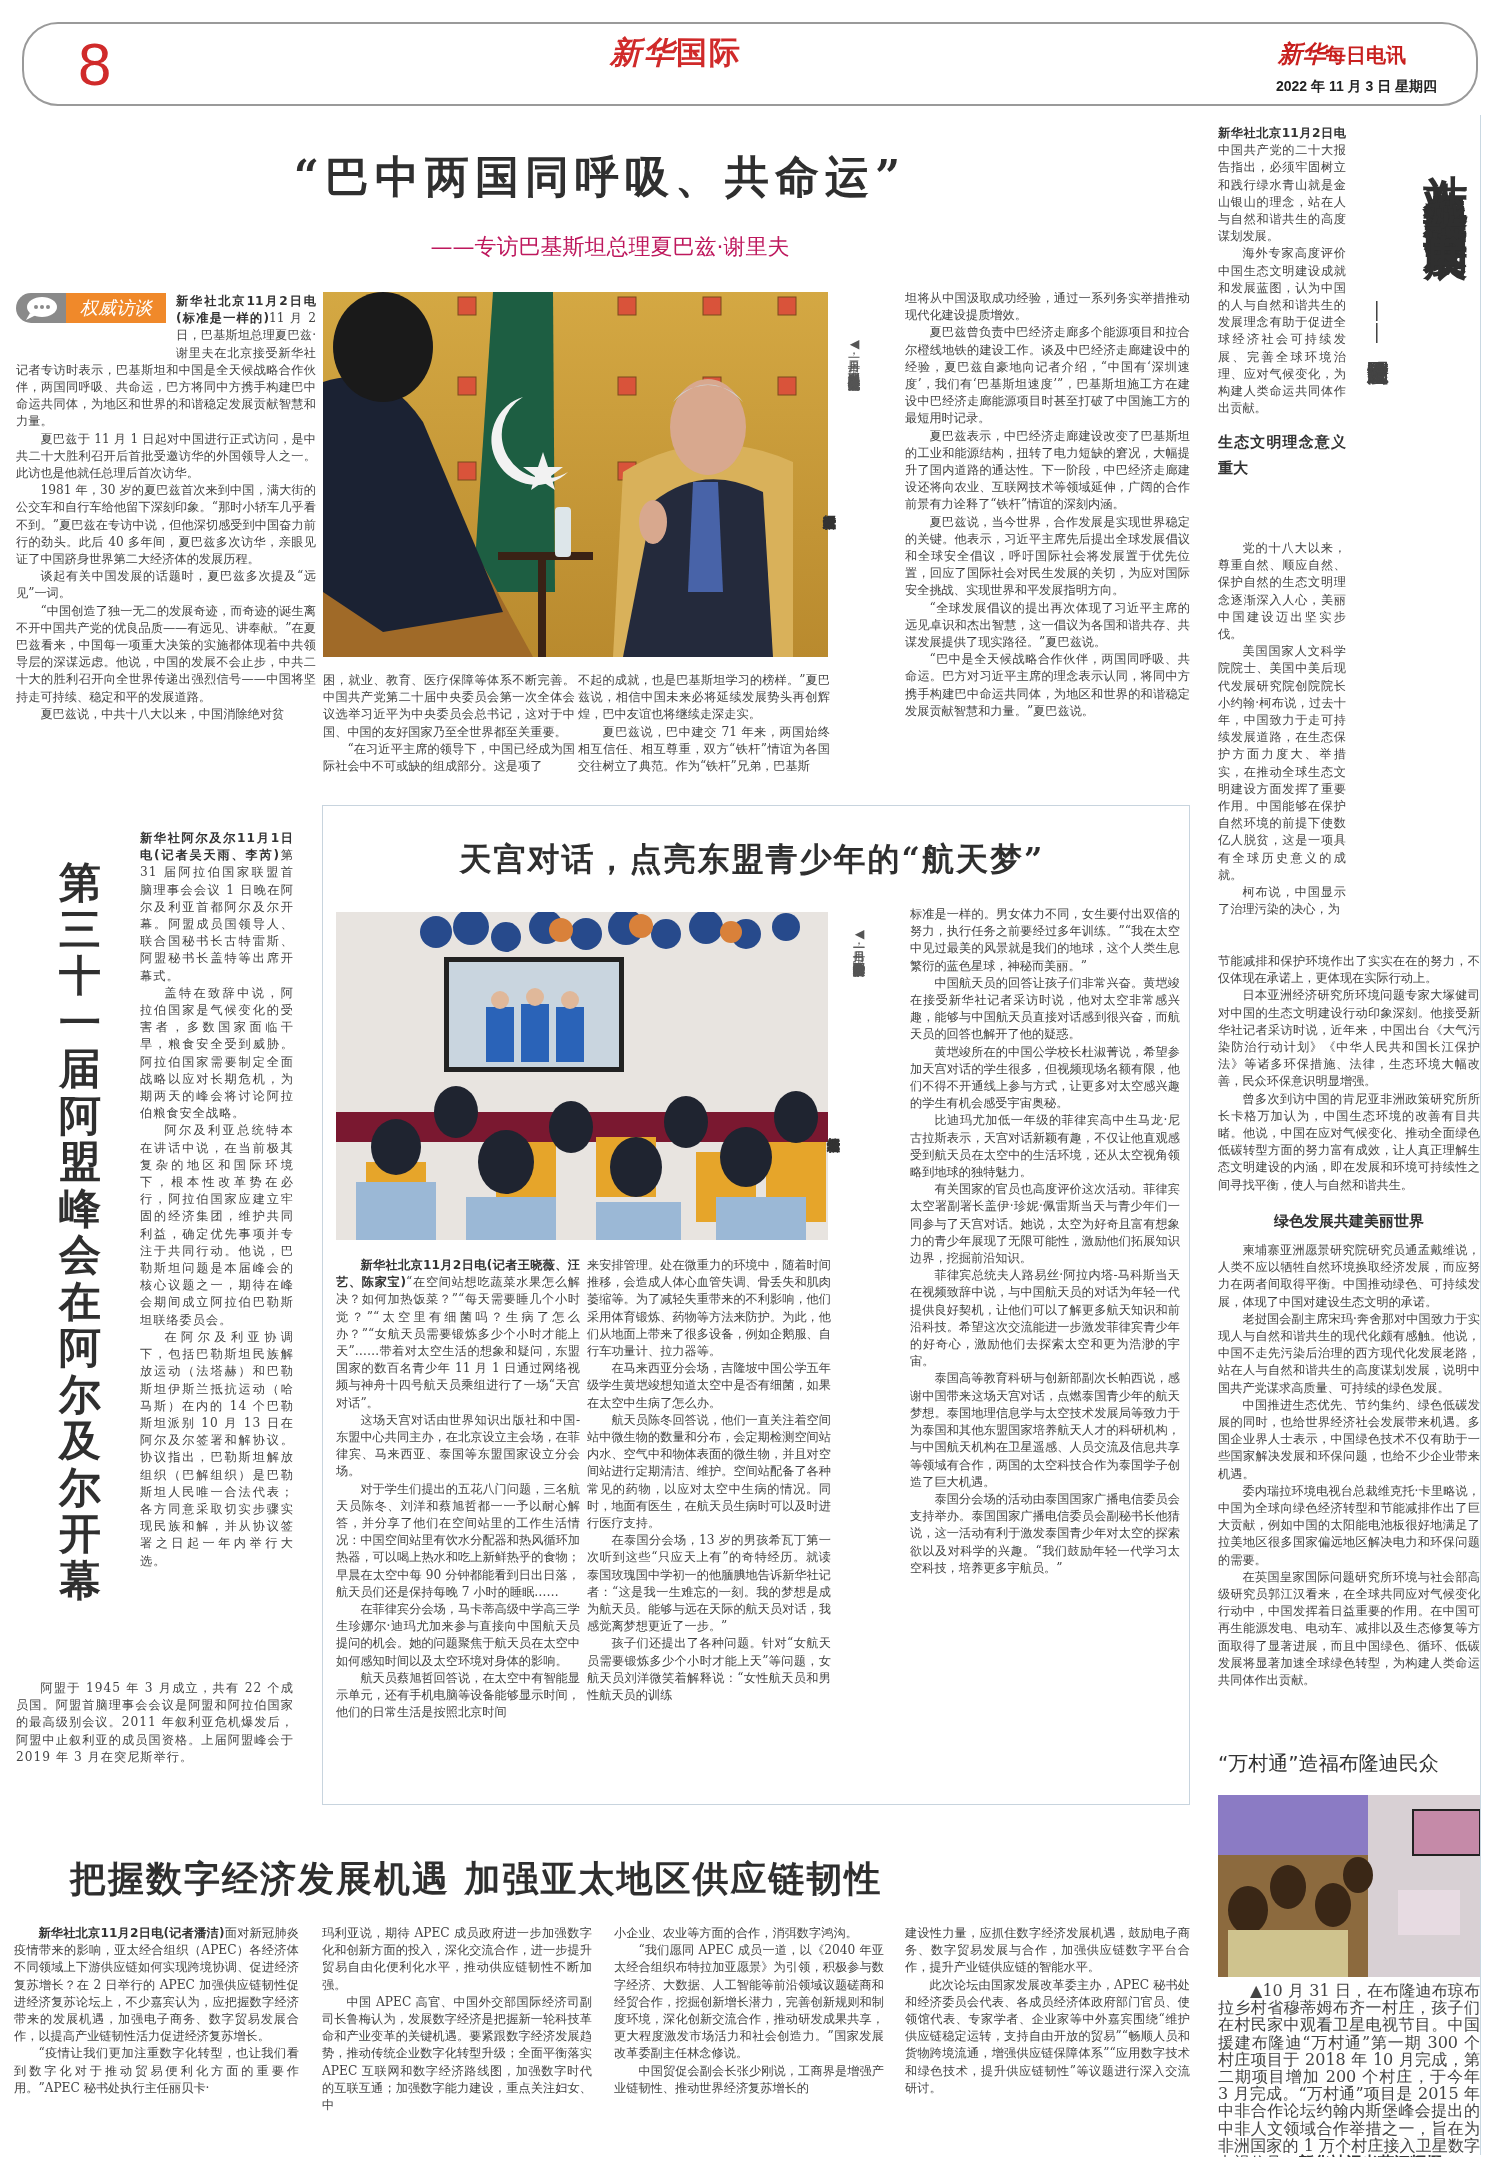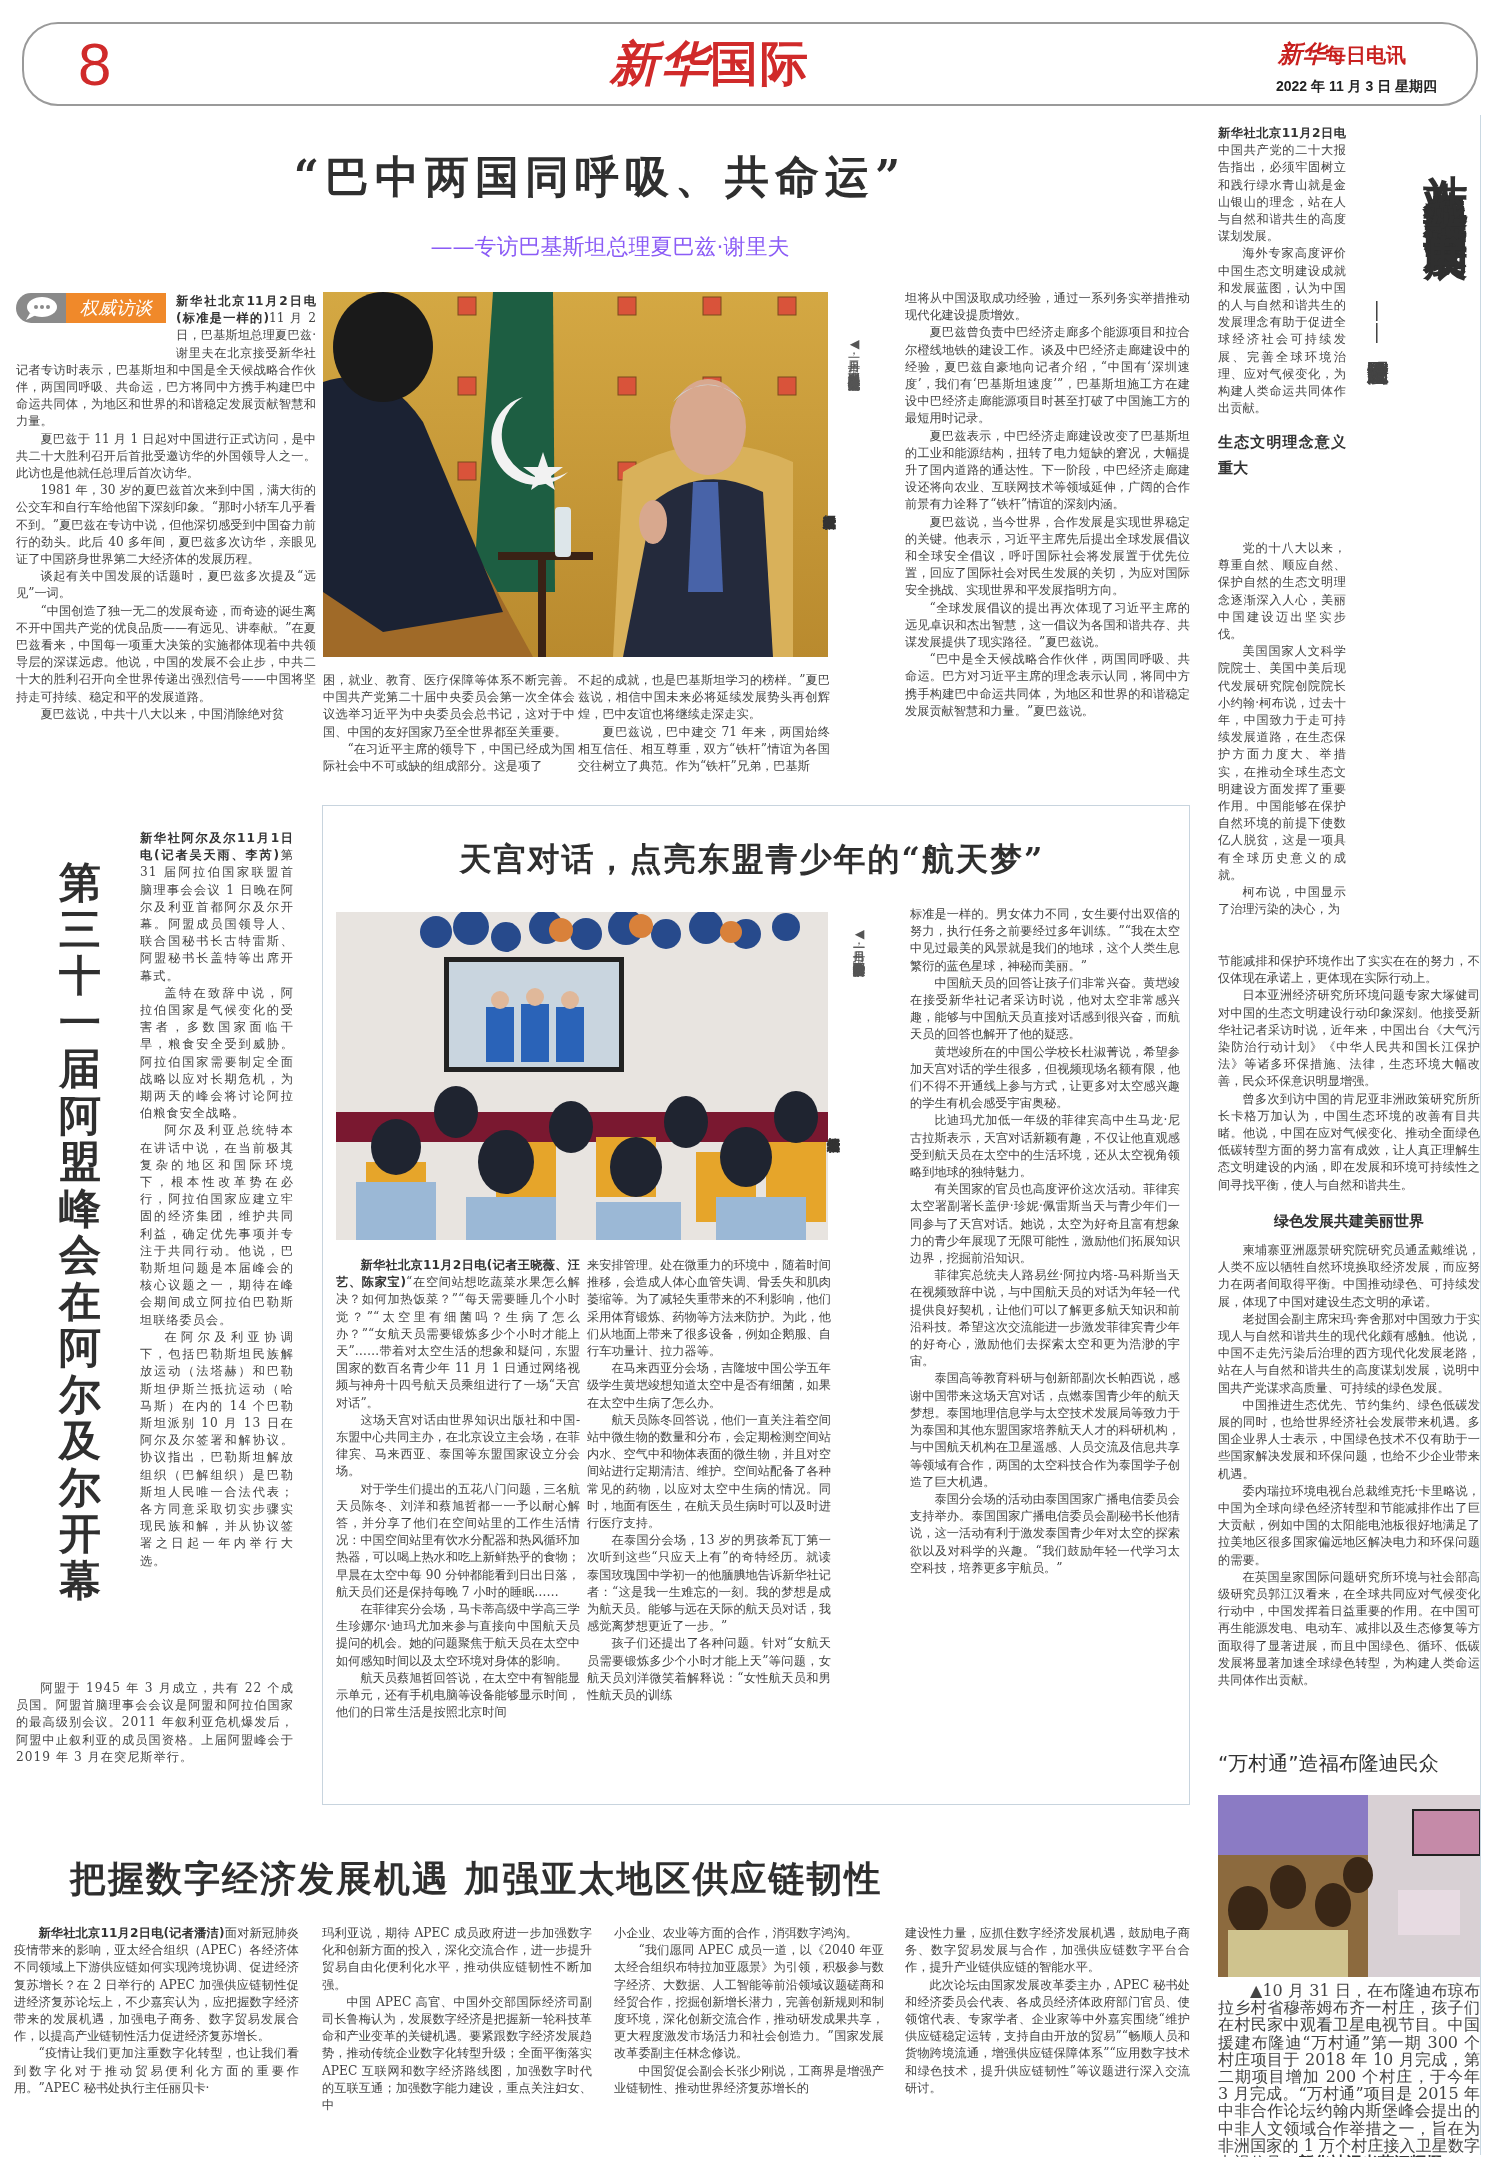--- a/index.html
+++ b/index.html
@@ -7,21 +7,21 @@
   body { position: relative; font-family: "DejaVu Serif", "Liberation Serif", serif; color: #3a3a3a; }
   .abs { position: absolute; }
   .txt { font-size: 12.2px; line-height: 17.2px; color: #444; text-align: justify; overflow: hidden; font-family: "DejaVu Serif", serif; }
   .txt p { text-indent: 2em; }
   .txt p.noindent { text-indent: 0; }
   .lead { font-weight: bold; font-family: "DejaVu Sans", sans-serif; color: #333; }
   .vtext { writing-mode: vertical-rl; }
   
   .masthead { left: 22px; top: 22px; width: 1456px; height: 84px; border: 2px solid #9a9a9a; border-radius: 36px; background: #fff; }
   .page-num { left: 78px; top: 30px; font-family: "Liberation Sans", sans-serif; font-size: 60px; color: #d02a2a; font-weight: normal; }
-  .section-title { left: 610px; top: 32px; font-family: "DejaVu Serif", serif; font-size: 48px; color: #d02a2a; font-weight: bold; letter-spacing: 2px; }
+  .section-title { left: 610px; top: 32px; font-family: "DejaVu Serif", serif; font-size: 31px; color: #d02a2a; font-weight: bold; letter-spacing: 2px; }
   .section-title .script { font-style: italic; }
   .brand { left: 1278px; top: 38px; font-family: "DejaVu Serif", serif; font-size: 24px; color: #c8201f; font-weight: bold; font-style: italic; }
   .brand .small { font-style: normal; font-size: 20px; color: #c8201f; }
   .date { left: 1276px; top: 78px; font-family: "Liberation Sans", sans-serif; font-size: 14px; color: #222; font-weight: bold; }
   .headline { font-family: "DejaVu Serif", serif; font-weight: bold; color: #2f2f2f; }
   .photo { overflow: hidden; }
   .divider-v { background: #c9d8e2; width: 1px; }
   .box-border { border: 1px solid #c8d4de; }
   .caption-v { writing-mode: vertical-rl; font-size: 12.5px; line-height: 18px; color: #555; font-family: "DejaVu Serif", serif; }
   .credit { font-weight: bold; font-family: "DejaVu Sans", sans-serif; color: #333; }
@@ -34,21 +34,21 @@
 <div class="abs page-num">8</div>
 <div class="abs section-title">
   <span class="script">新华</span><span>国际</span>
 </div>
 <div class="abs brand">
   <span>新华</span><span class="small">每日电讯</span>
 </div>
 <div class="abs date">2022 年 11 月 3 日  星期四</div>
 
 <div class="abs headline" style="left:150px; top:148px; width:900px; text-align:center; font-size:44px; letter-spacing:6px;">“巴中两国同呼吸、共命运”</div>
-<div class="abs" style="left:330px; top:232px; width:560px; text-align:center; font-size:22px; color:#8b5cf6; font-family:'DejaVu Sans',sans-serif;">——专访巴基斯坦总理夏巴兹·谢里夫</div>
+<div class="abs" style="left:330px; top:232px; width:560px; text-align:center; font-size:22px; color:#be185d; font-family:'DejaVu Sans',sans-serif;">——专访巴基斯坦总理夏巴兹·谢里夫</div>
 
 <div class="abs" style="left:16px; top:293px; width:150px; height:30px;">
   <div class="abs" style="left:0; top:0; width:50px; height:30px; background:#8a8a8a; border-radius:15px 0 0 15px;">
     <svg width="50" height="30" viewBox="0 0 50 30">
         <ellipse cx="26" cy="14" rx="15" ry="10" fill="#fff"></ellipse>
         <circle cx="20" cy="14" r="2" fill="#8a8a8a"></circle>
         <circle cx="26" cy="14" r="2" fill="#8a8a8a"></circle>
         <circle cx="32" cy="14" r="2" fill="#8a8a8a"></circle>
         <path d="M14 20 L10 27 L20 22 Z" fill="#fff"></path>
       </svg>

